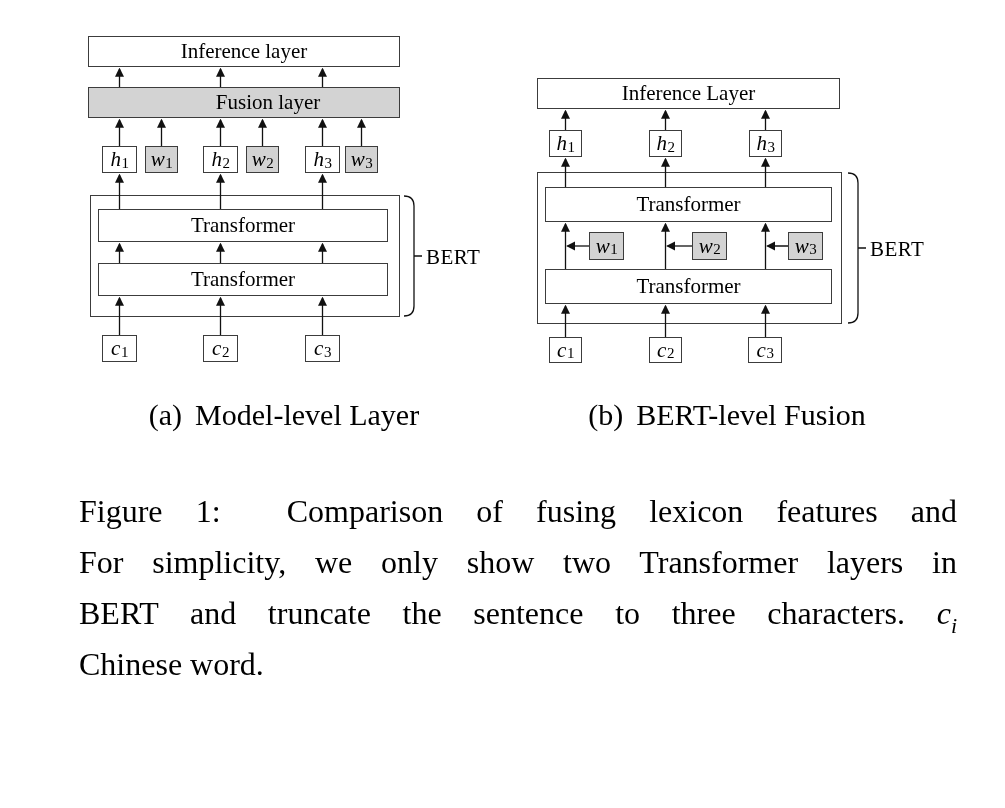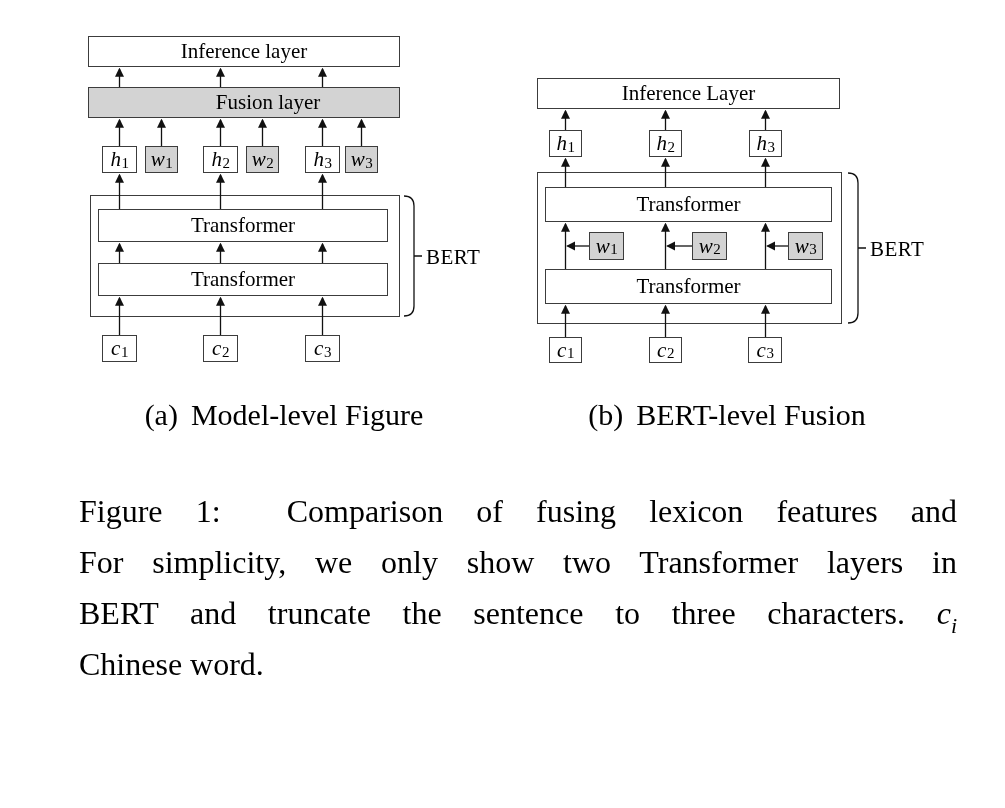--- a/index.html
+++ b/index.html
@@ -4,20 +4,21 @@
 <style>
   html, body { margin: 0; padding: 0; background: #ffffff; }
   #page {
     position: relative;
     width: 1005px;
     height: 808px;
     background: #ffffff;
     font-family: "Liberation Serif", "DejaVu Serif", serif;
     color: #000;
     overflow: hidden;
+    border-radius: 29px;
   }
   .box {
     position: absolute;
     box-sizing: border-box;
     border: 1.5px solid #3c3c3c;
     background: #ffffff;
     display: flex;
     align-items: center;
     justify-content: center;
     font-size: 21px;
@@ -125,21 +126,21 @@
     <div class="box" style="left:203px; top:335px; width:35px; height:27px;">
       <span class="mv">c</span>
         <sub>2</sub>
     </div>
     <div class="box" style="left:305px; top:335px; width:35px; height:27px;">
       <span class="mv">c</span>
         <sub>3</sub>
     </div>
 
     <div class="subcap" style="left:104px;">
-      <span>(a)</span><span class="gap"></span><span>Model-level Figure</span>
+      <span>(a)</span><span class="gap"></span><span>Model-level Layer</span>
     </div>
   </div>
 
   <div>
     <div class="box" style="left:537px; top:78px; width:303px; height:31px;">
       <span>Inference Layer</span>
     </div>
 
     <div class="box" style="left:549px; top:130px; width:33px; height:27px;">
       <span class="mv">h</span>

